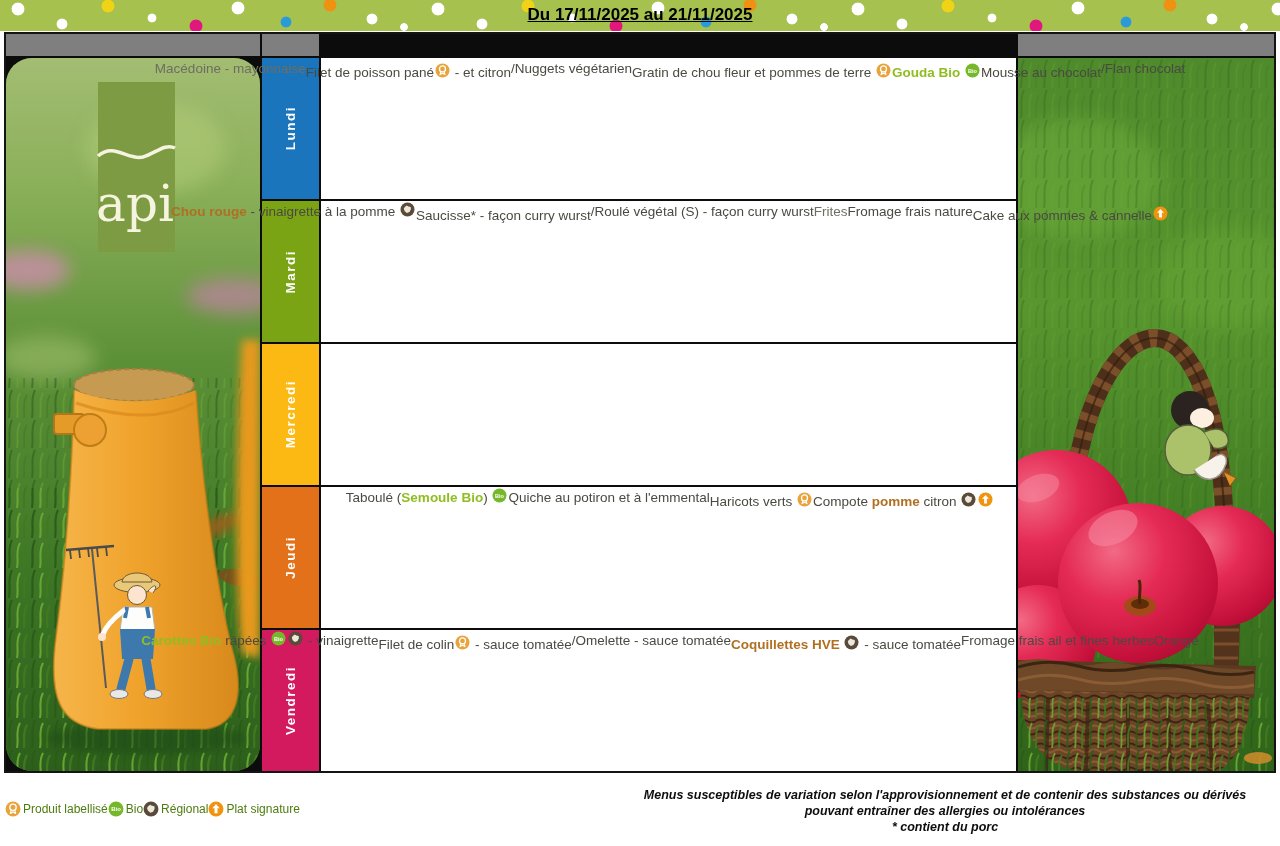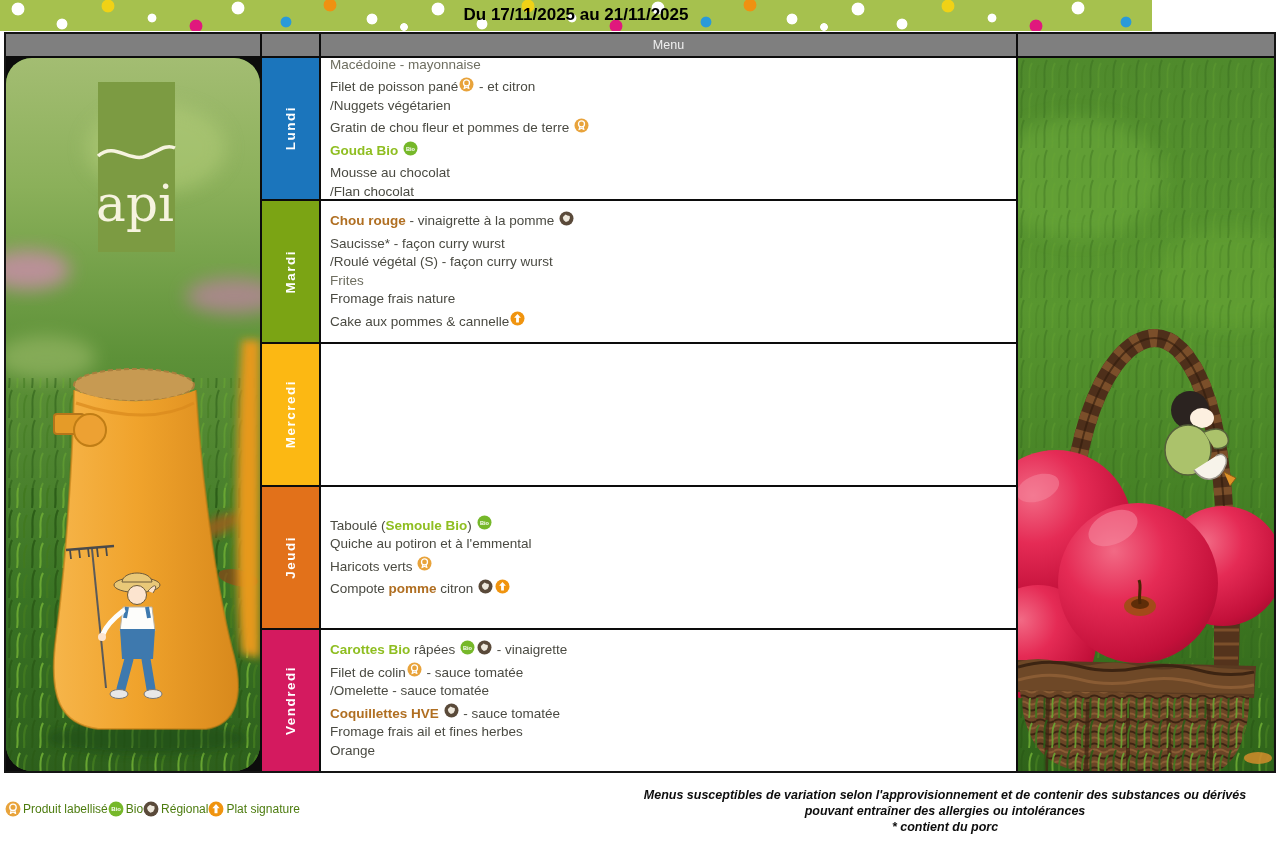--- a/index.html
+++ b/index.html
@@ -2,34 +2,34 @@
 <html style="--text: #4A4A42; --muted: #6E6E60; --green: #8FBE21; --brown: #B06F22;"><head>
 <meta charset="utf-8">
 <style>
   html,body{margin:0;padding:0;}
   body{
     width:1280px;height:846px;position:relative;overflow:hidden;
     background:#ffffff;font-family:"Liberation Sans",sans-serif;
   }
   
   .banner{
-    position:absolute;left:0;top:0;width:1152px;height:31px;
+    position:absolute;left:0;top:0;width:1280px;height:31px;
     background-color:#A6C14E;
     background-image:
       radial-gradient(circle at 18px 9px,  #ffffff 6px, transparent 6.8px),
       radial-gradient(circle at 62px 24px, #ffffff 5px, transparent 5.8px),
       radial-gradient(circle at 108px 6px, #f0d216 6px, transparent 6.8px),
       radial-gradient(circle at 152px 18px,#ffffff 4px, transparent 4.8px),
       radial-gradient(circle at 196px 26px,#e0187d 6px, transparent 6.8px),
       radial-gradient(circle at 238px 8px, #ffffff 6px, transparent 6.8px),
       radial-gradient(circle at 286px 22px,#2a9ad8 5px, transparent 5.8px),
       radial-gradient(circle at 330px 5px, #ef9111 6px, transparent 6.8px),
       radial-gradient(circle at 372px 19px,#ffffff 5px, transparent 5.8px),
       radial-gradient(circle at 404px 27px,#ffffff 3.5px, transparent 4.2px);
-    background-size:420px 31px;background-repeat:repeat-x;
+    background-size:420px 31px;background-repeat:repeat-x;text-decoration:underline;
   }
   .banner-title{
     text-align:center;line-height:30px;font-size:17px;font-weight:bold;color:#000;
   }
   
   .menu-table{
     position:absolute;left:4px;top:32px;
     display:grid;
     grid-template-columns:254px 57px 695px 256px;
     grid-template-rows:22px repeat(5,141px);
@@ -43,21 +43,21 @@
   .hcell.c4{grid-column:4;grid-row:1;}
   .img-cell{overflow:hidden;background:#45802a;line-height:0;}
   .img-cell.left{grid-column:1;grid-row:2 / span 5;border-radius:26px;}
   .img-cell.right{grid-column:4;grid-row:2 / span 5;}
   .day-cell{display:flex;align-items:center;justify-content:center;}
   .day-cell span{
     writing-mode:vertical-rl;transform:rotate(180deg);
     color:#fff;font-weight:bold;font-size:13.5px;letter-spacing:1.5px;
   }
   .menu-cell{
-    background:#fff;display:flex;flex-direction:column;justify-content:center;
+    background:#fff;display:flex;justify-content:center;
     padding:2px 6px 2px 9px;
   }
   .menu-line{font-size:13.5px;line-height:18.5px;color:var(--text,#4A4A42);white-space:nowrap;}
   .menu-line.gap{margin-top:4px;}
   .seg-green{color:var(--green,#8FBE21);font-weight:bold;}
   .seg-brown{color:var(--brown,#B06F22);font-weight:bold;}
   .seg-muted{color:var(--muted,#6E6E60);}
   .mi{display:inline-block;position:relative;top:-3px;margin:0 1px;line-height:0;vertical-align:middle;}
   .mi svg{display:block;}
   
@@ -75,23 +75,20 @@
 </head>
 <body>
 
 <div class="banner">
   <div class="banner-title">Du 17/11/2025 au 21/11/2025</div>
 </div>
 
 <div class="menu-table" id="menu-table">
   <div class="hcell c1" style="background: rgb(127, 127, 127);"></div>
   <div class="hcell c2" style="background: rgb(127, 127, 127);"></div>
-  <div class="hcell c3" style="background: rgb(127, 127, 127);">
-    <span>Menu</span>
-  </div>
   <div class="hcell c4" style="background: rgb(127, 127, 127);"></div>
 
   <div class="img-cell left">
     <svg width="254" height="713" viewBox="0 0 254 713">
       <defs>
         <linearGradient id="Lbg" x1="0" y1="0" x2="0" y2="1">
           <stop offset="0" stop-color="#a3bd72"></stop>
             <stop offset="0.18" stop-color="#8bb05a"></stop>
           <stop offset="0.42" stop-color="#5d9138"></stop>
             <stop offset="0.75" stop-color="#3a7424"></stop>

